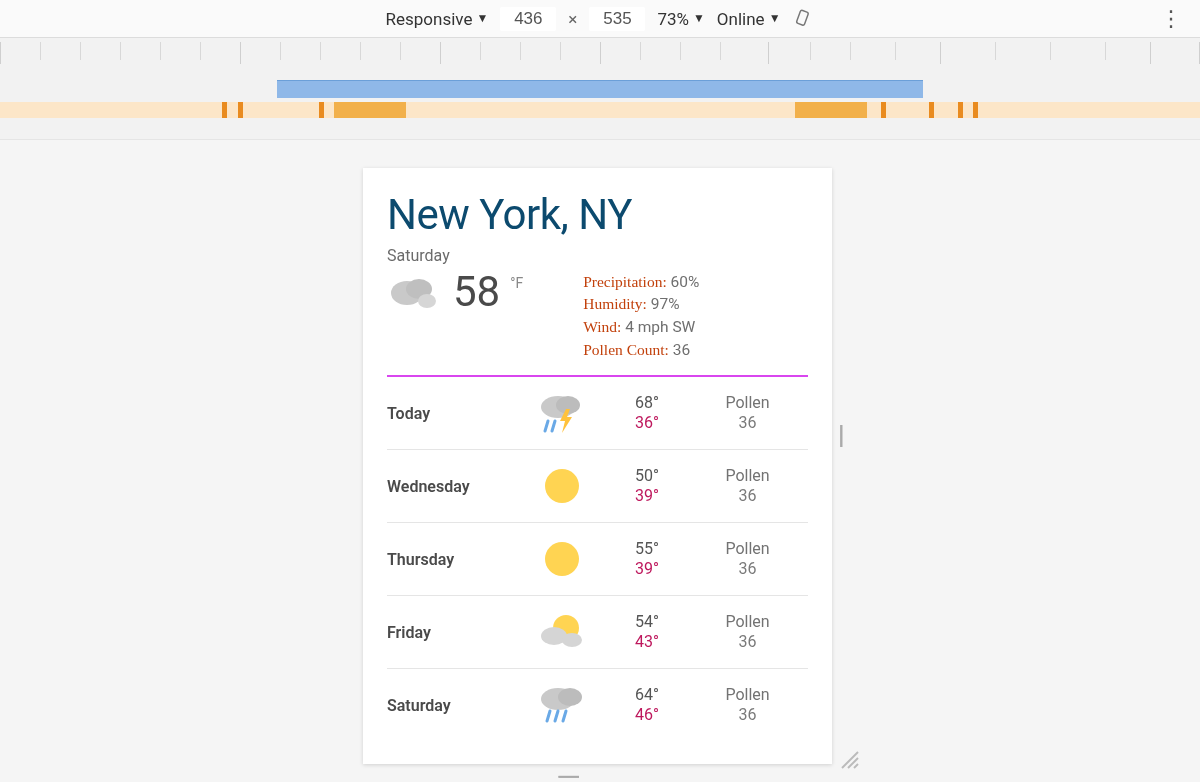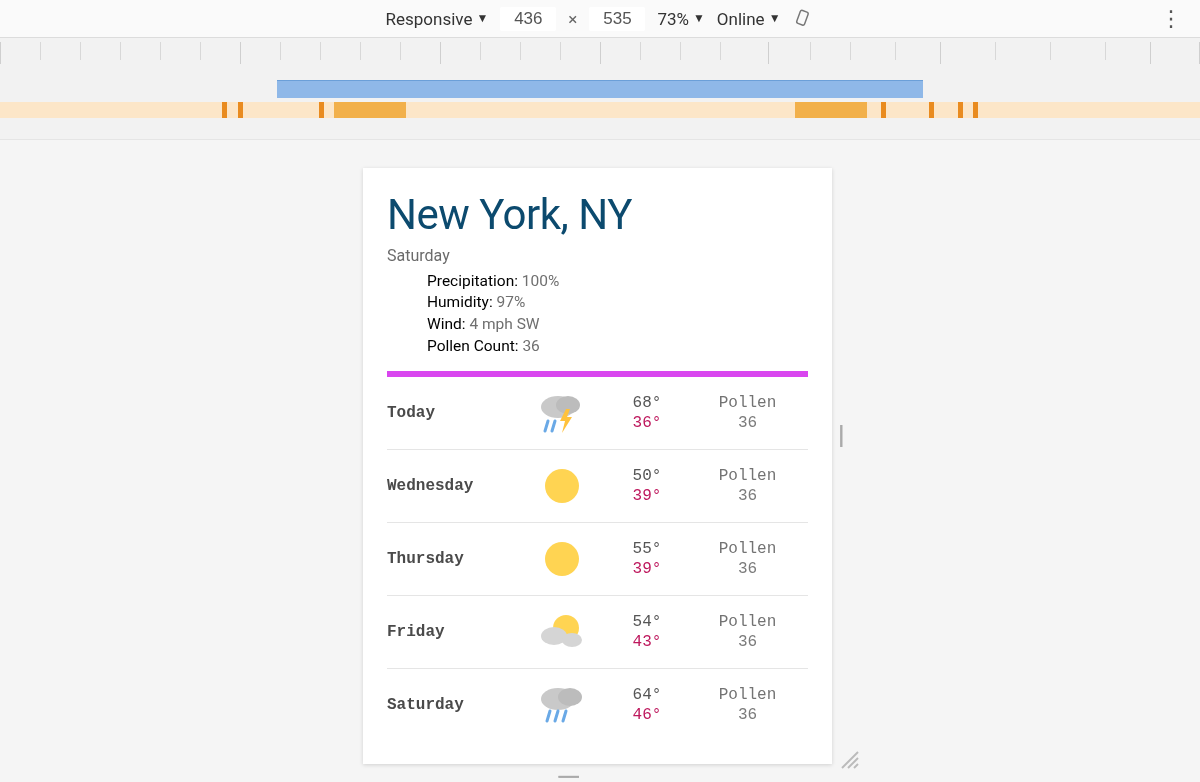--- a/index.html
+++ b/index.html
@@ -192,26 +192,25 @@
     font-size: 14px;
     color: #888;
     margin-top: 4px;
   }
   .w-stats {
     font-size: 15.5px;
     color: #888;
     line-height: 1.4;
     margin-left: 40px;
   }
-  .w-stats .lbl { color: #000000; }
+  .w-stats .lbl { color: #c2410c; font-family: Liberation Serif, serif; }
   .w-stats .val { color: #6f6f6f; }
 
   .forecast {
-    border-top: 6px solid #d946ef;
-    font-family: Liberation Mono, monospace;
+    border-top: 2px solid #d946ef;
   }
   .f-row {
     display: flex;
     align-items: center;
     border-bottom: 1px solid #e5e5e5;
     padding: 14px 0;
     font-size: 16px;
   }
   .f-row:last-child { border-bottom: none; padding-bottom: 4px; }
   .f-day {
@@ -320,22 +319,33 @@
 </div>
 
 <div class="viewport-area">
 
   <div class="device-frame">
     <div class="w-card">
       <div class="w-title">New York, NY</div>
       <div class="w-sub">Saturday</div>
 
       <div class="w-row">
+        <div class="w-temp-block">
+          <span>
+            <svg width="56" height="44" viewBox="0 0 56 44">
+              <ellipse cx="20" cy="22" rx="16" ry="12" fill="#c9c9c9"></ellipse>
+              <ellipse cx="32" cy="18" rx="13" ry="10" fill="#bfbfbf"></ellipse>
+              <ellipse cx="40" cy="30" rx="9" ry="7" fill="#d6d6d6"></ellipse>
+            </svg>
+          </span>
+          <span class="big-temp">58</span>
+          <span class="deg-f">°F</span>
+        </div>
         <div class="w-stats">
-          <div><span class="lbl">Precipitation:</span> <span class="val">100%</span></div>
+          <div><span class="lbl">Precipitation:</span> <span class="val">60%</span></div>
           <div><span class="lbl">Humidity:</span> <span class="val">97%</span></div>
           <div><span class="lbl">Wind:</span> <span class="val">4 mph SW</span></div>
           <div><span class="lbl">Pollen Count:</span> <span class="val">36</span></div>
         </div>
       </div>
 
       <div class="forecast">
 
       <div class="f-row">
             <div class="f-day">Today</div>

